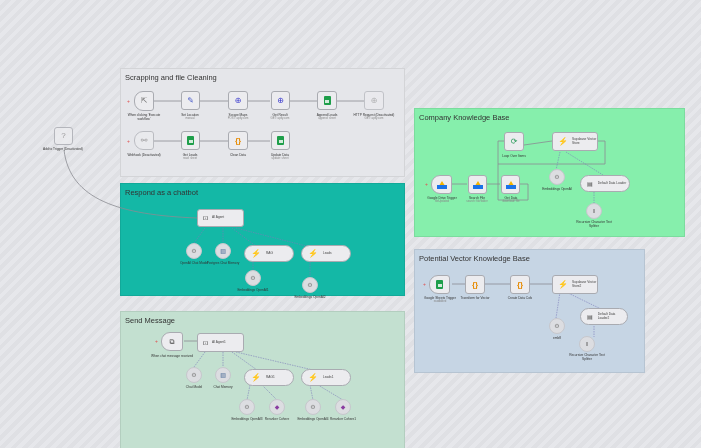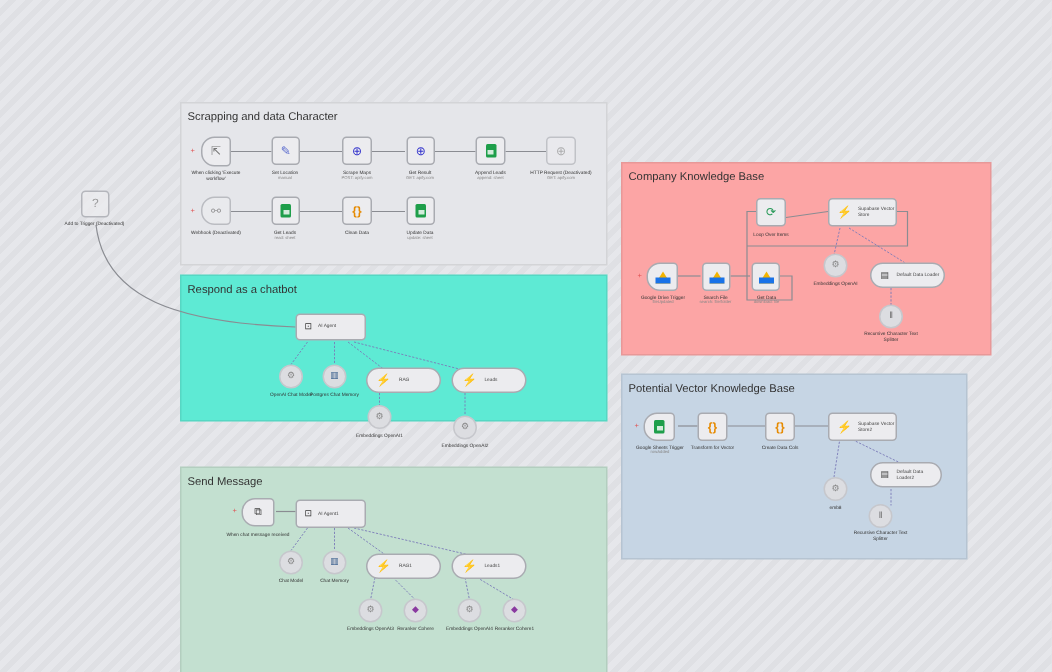--- a/index.html
+++ b/index.html
@@ -27,29 +27,29 @@
   .gdrive{width:0;height:0;border-left:5px solid transparent;border-right:5px solid transparent;border-bottom:8px solid #f4b400;position:relative;}
   .gdrive:before{content:"";position:absolute;left:-5px;top:4px;width:10px;height:4px;background:#1a73e8;}
   .braces{color:#e68a00;font-size:8px;font-weight:bold;}
   .globe{color:#3333cc;font-size:8px;}
   .bolt{color:#20a060;font-size:8px;}
 </style>
 </head>
 <body>
 
 <div class="sticky" style="left:120px;top:68px;width:285px;height:109px;background:#e5e6ea;">
-  <div class="title">Scrapping and data Character</div>
-</div>
-<div class="sticky" style="left:120px;top:183px;width:285px;height:98px;background:#5eead4;">
+  <div class="title">Scrapping and file Cleaning</div>
+</div>
+<div class="sticky" style="left:120px;top:183px;width:285px;height:113px;background:#14b8a6;">
   <div class="title">Respond as a chatbot</div>
 </div>
 <div class="sticky" style="left:120px;top:311px;width:285px;height:146px;background:#c3e0d0;">
   <div class="title">Send Message</div>
 </div>
-<div class="sticky" style="left:414px;top:108px;width:247px;height:129px;background:#fca5a5;">
+<div class="sticky" style="left:414px;top:108px;width:271px;height:129px;background:#86efac;">
   <div class="title">Company Knowledge Base</div>
 </div>
 <div class="sticky" style="left:414px;top:249px;width:231px;height:124px;background:#c6d5e4;">
   <div class="title">Potential Vector Knowledge Base</div>
 </div>
 
 <svg class="wires">
   <g stroke="#8a8c92" stroke-width="0.8" fill="none">
     <path d="M64 150 C 70 200, 120 215, 197 218"></path>
     <path d="M154 101 H181"></path>

